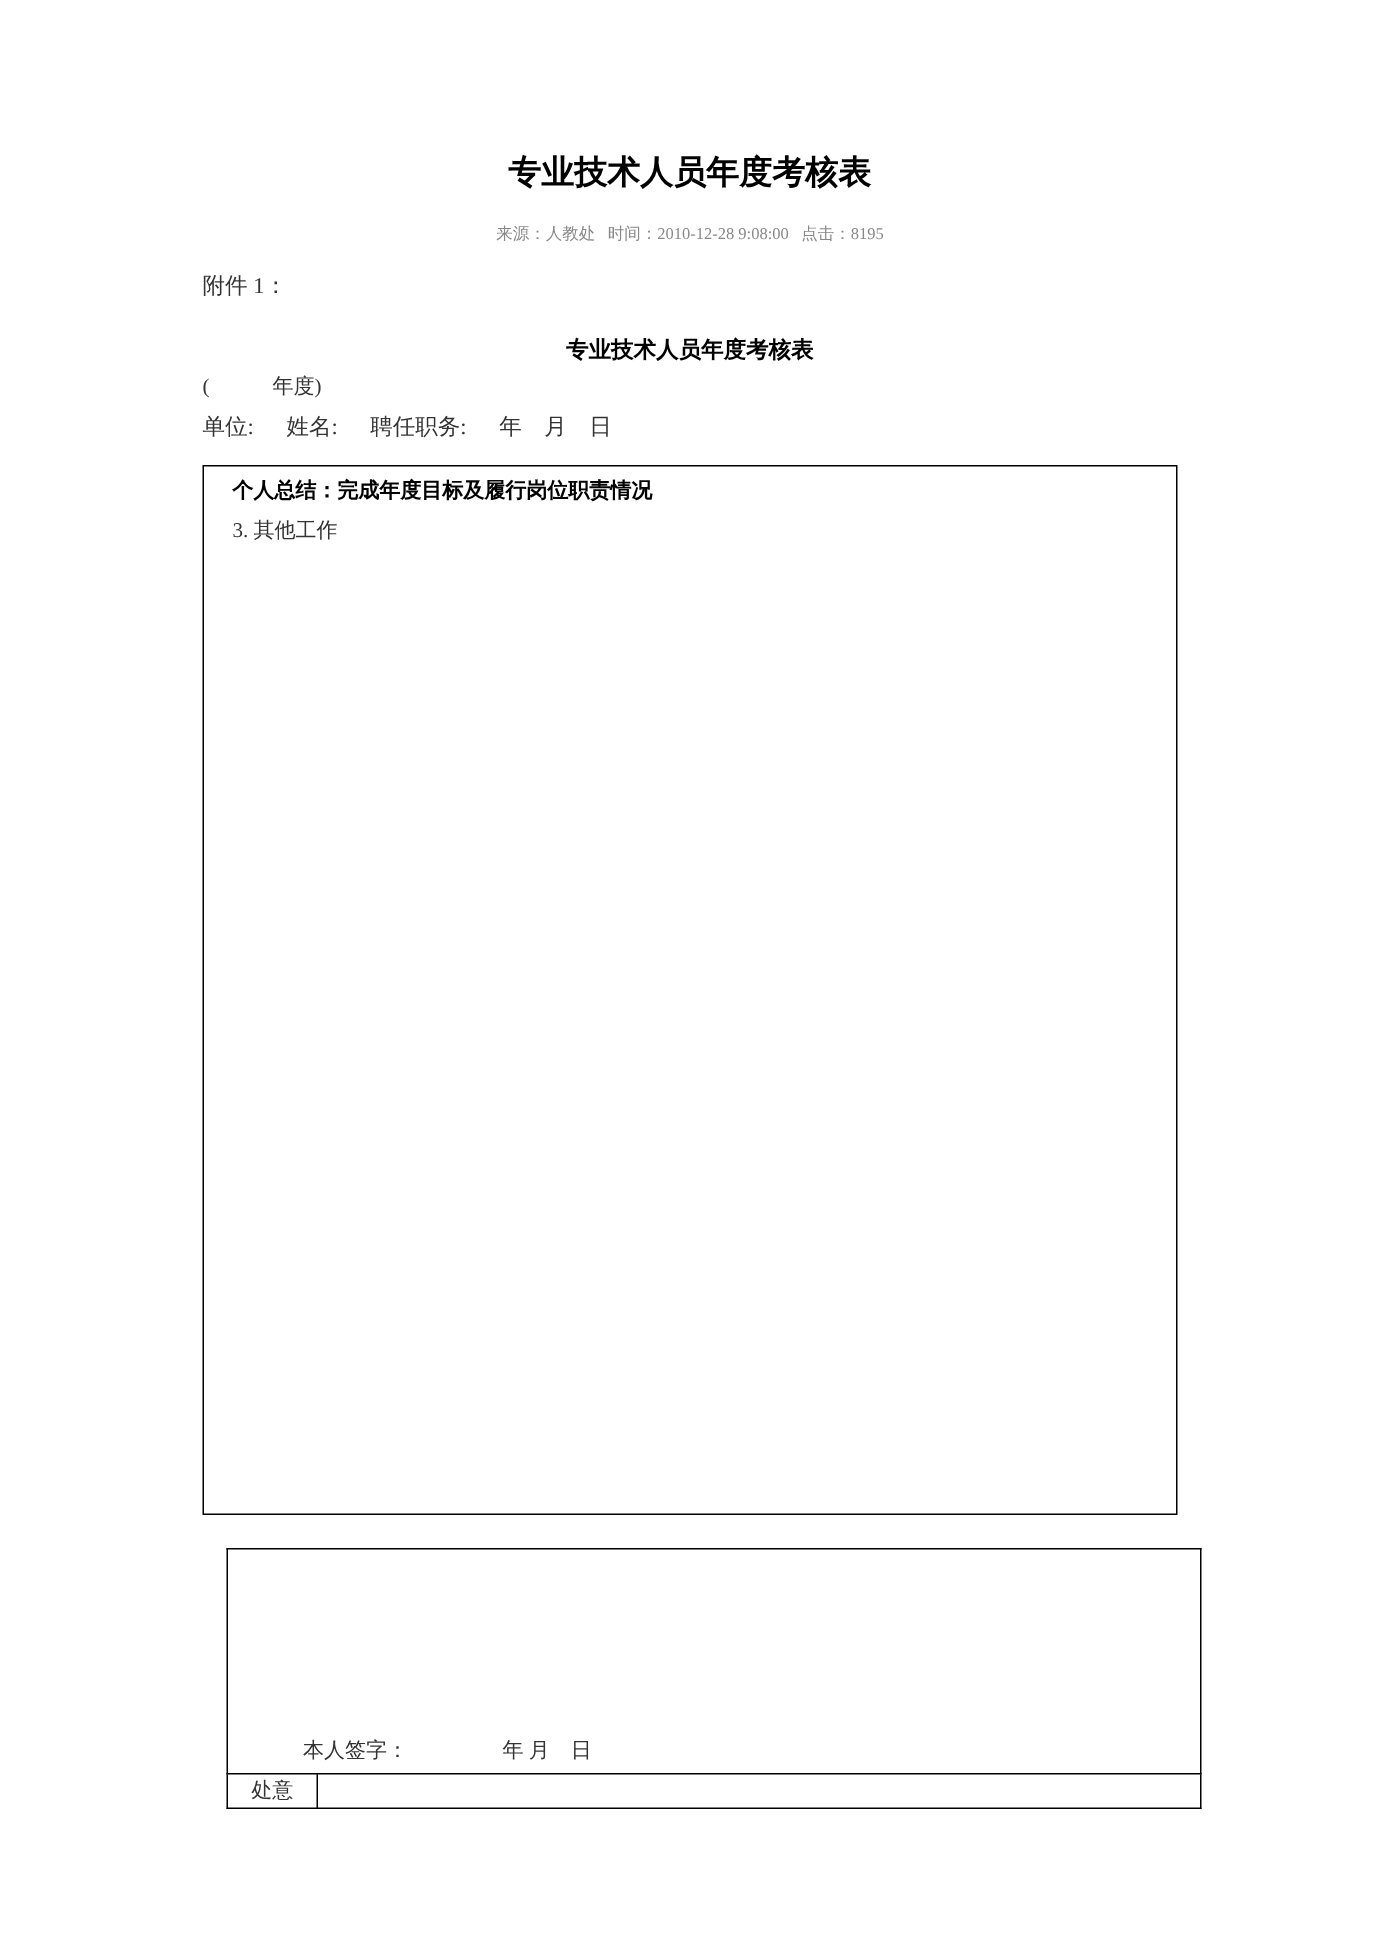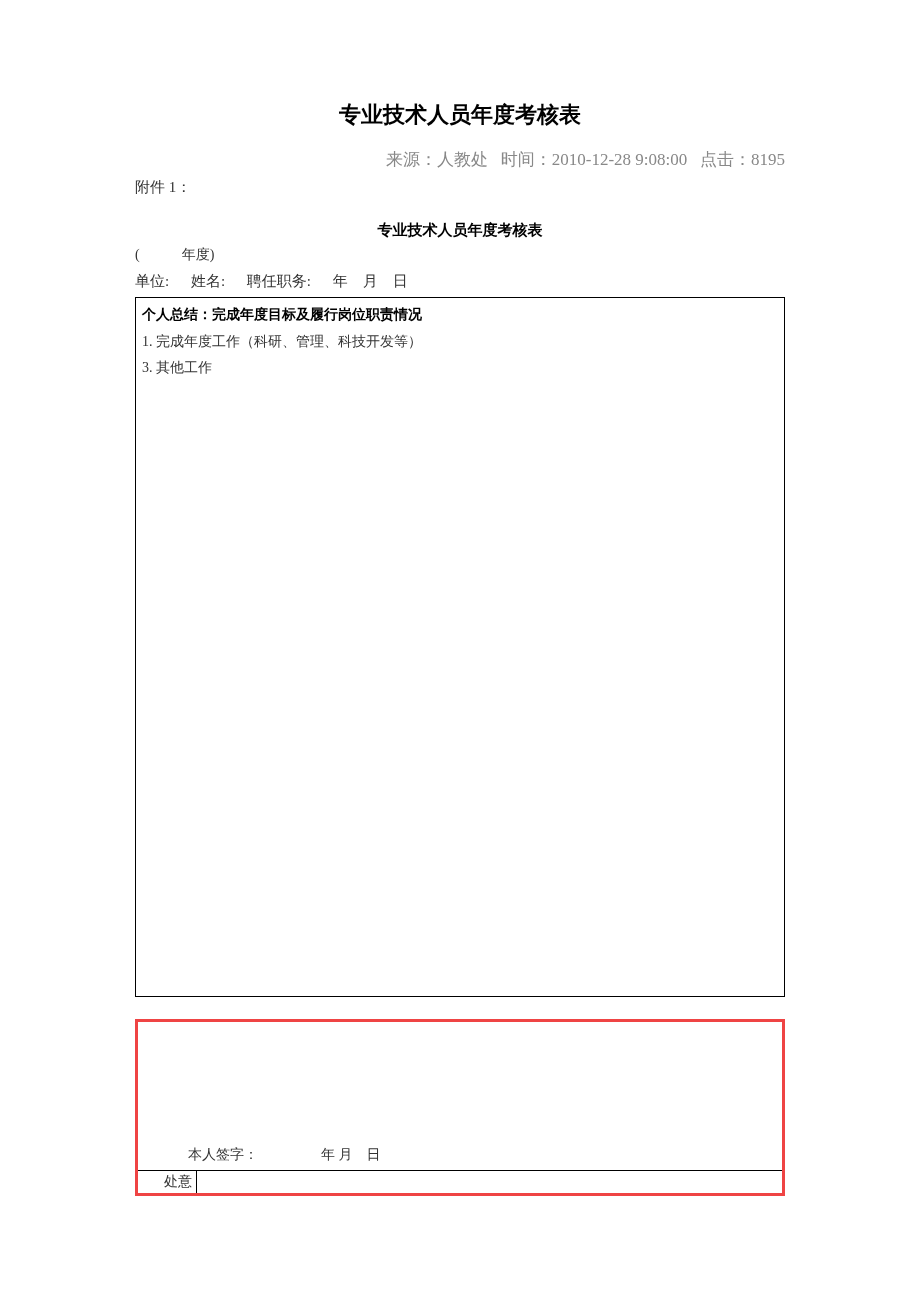--- a/index.html
+++ b/index.html
@@ -17,24 +17,24 @@
     }
     .doc-title {
       text-align: center;
       font-size: 22px;
       font-weight: bold;
       color: #000;
       margin-bottom: 18px;
       font-family: "SimSun", "宋体", serif;
     }
     .meta-line {
-      text-align: right;
-      font-size: 17px;
+      text-align: center;
+      font-size: 11px;
       color: #888;
-      margin-bottom: 7px;
+      margin-bottom: 18px;
     }
     .attachment {
       font-size: 15px;
       color: #333;
       margin-bottom: 24px;
     }
     .form-title {
       text-align: center;
       font-size: 15px;
       font-weight: bold;
@@ -43,45 +43,46 @@
     }
     .year-line {
       text-align: left;
       font-size: 14px;
       color: #333;
       margin-bottom: 8px;
     }
     .info-line {
       font-size: 15px;
       color: #333;
-      margin-bottom: 6px;
+      margin-bottom: 16px;
     }
     .info-line span {
       margin-right: 18px;
     }
     .main-box {
       border: 1px solid #000;
       width: 100%;
       min-height: 700px;
-      padding: 4px 6px;
+      padding: 4px 19px;
       font-size: 14px;
       color: #333;
       line-height: 1.9;
     }
     .main-box .header-row {
       font-weight: bold;
       color: #000;
     }
     .spacer {
       height: 22px;
     }
     .sign-table {
       border-collapse: collapse;
       width: 100%;
-      border: 3px solid #ef4444;
+      border: 1px solid #ef4444;
+      margin-left: 16px;
     }
     .sign-table td {
       border: 1px solid #000;
       vertical-align: top;
       font-size: 14px;
       color: #333;
     }
     .sign-row1 {
       height: 150px;
     }
@@ -94,21 +95,21 @@
       bottom: 6px;
       left: 50px;
       font-size: 14px;
     }
     .sign-row2 td {
       height: 20px;
       padding: 2px 4px;
     }
     .sign-row2 .c1 {
       width: 60px;
-      text-align: right;
+      text-align: center;
     }
   </style>
 </head>
 <body>
 
 <div class="doc-title">专业技术人员年度考核表</div>
 
 <div class="meta-line">
   <span>来源：</span><span>人教处</span>
   &nbsp;
@@ -125,21 +126,20 @@
 
 <div class="info-line">
   <span>单位:</span>
   <span>姓名:</span>
   <span>聘任职务:</span>
   <span>年　月　日</span>
 </div>
 
 <div class="main-box">
   <div class="header-row">个人总结：完成年度目标及履行岗位职责情况</div>
-  <div>1. 完成年度工作（科研、管理、科技开发等）</div>
   <div>3. 其他工作</div>
 </div>
 
 <div class="spacer"></div>
 
 <table class="sign-table">
   <tbody>
       <tr class="sign-row1">
     <td colspan="2">
       <div class="sign-line">

